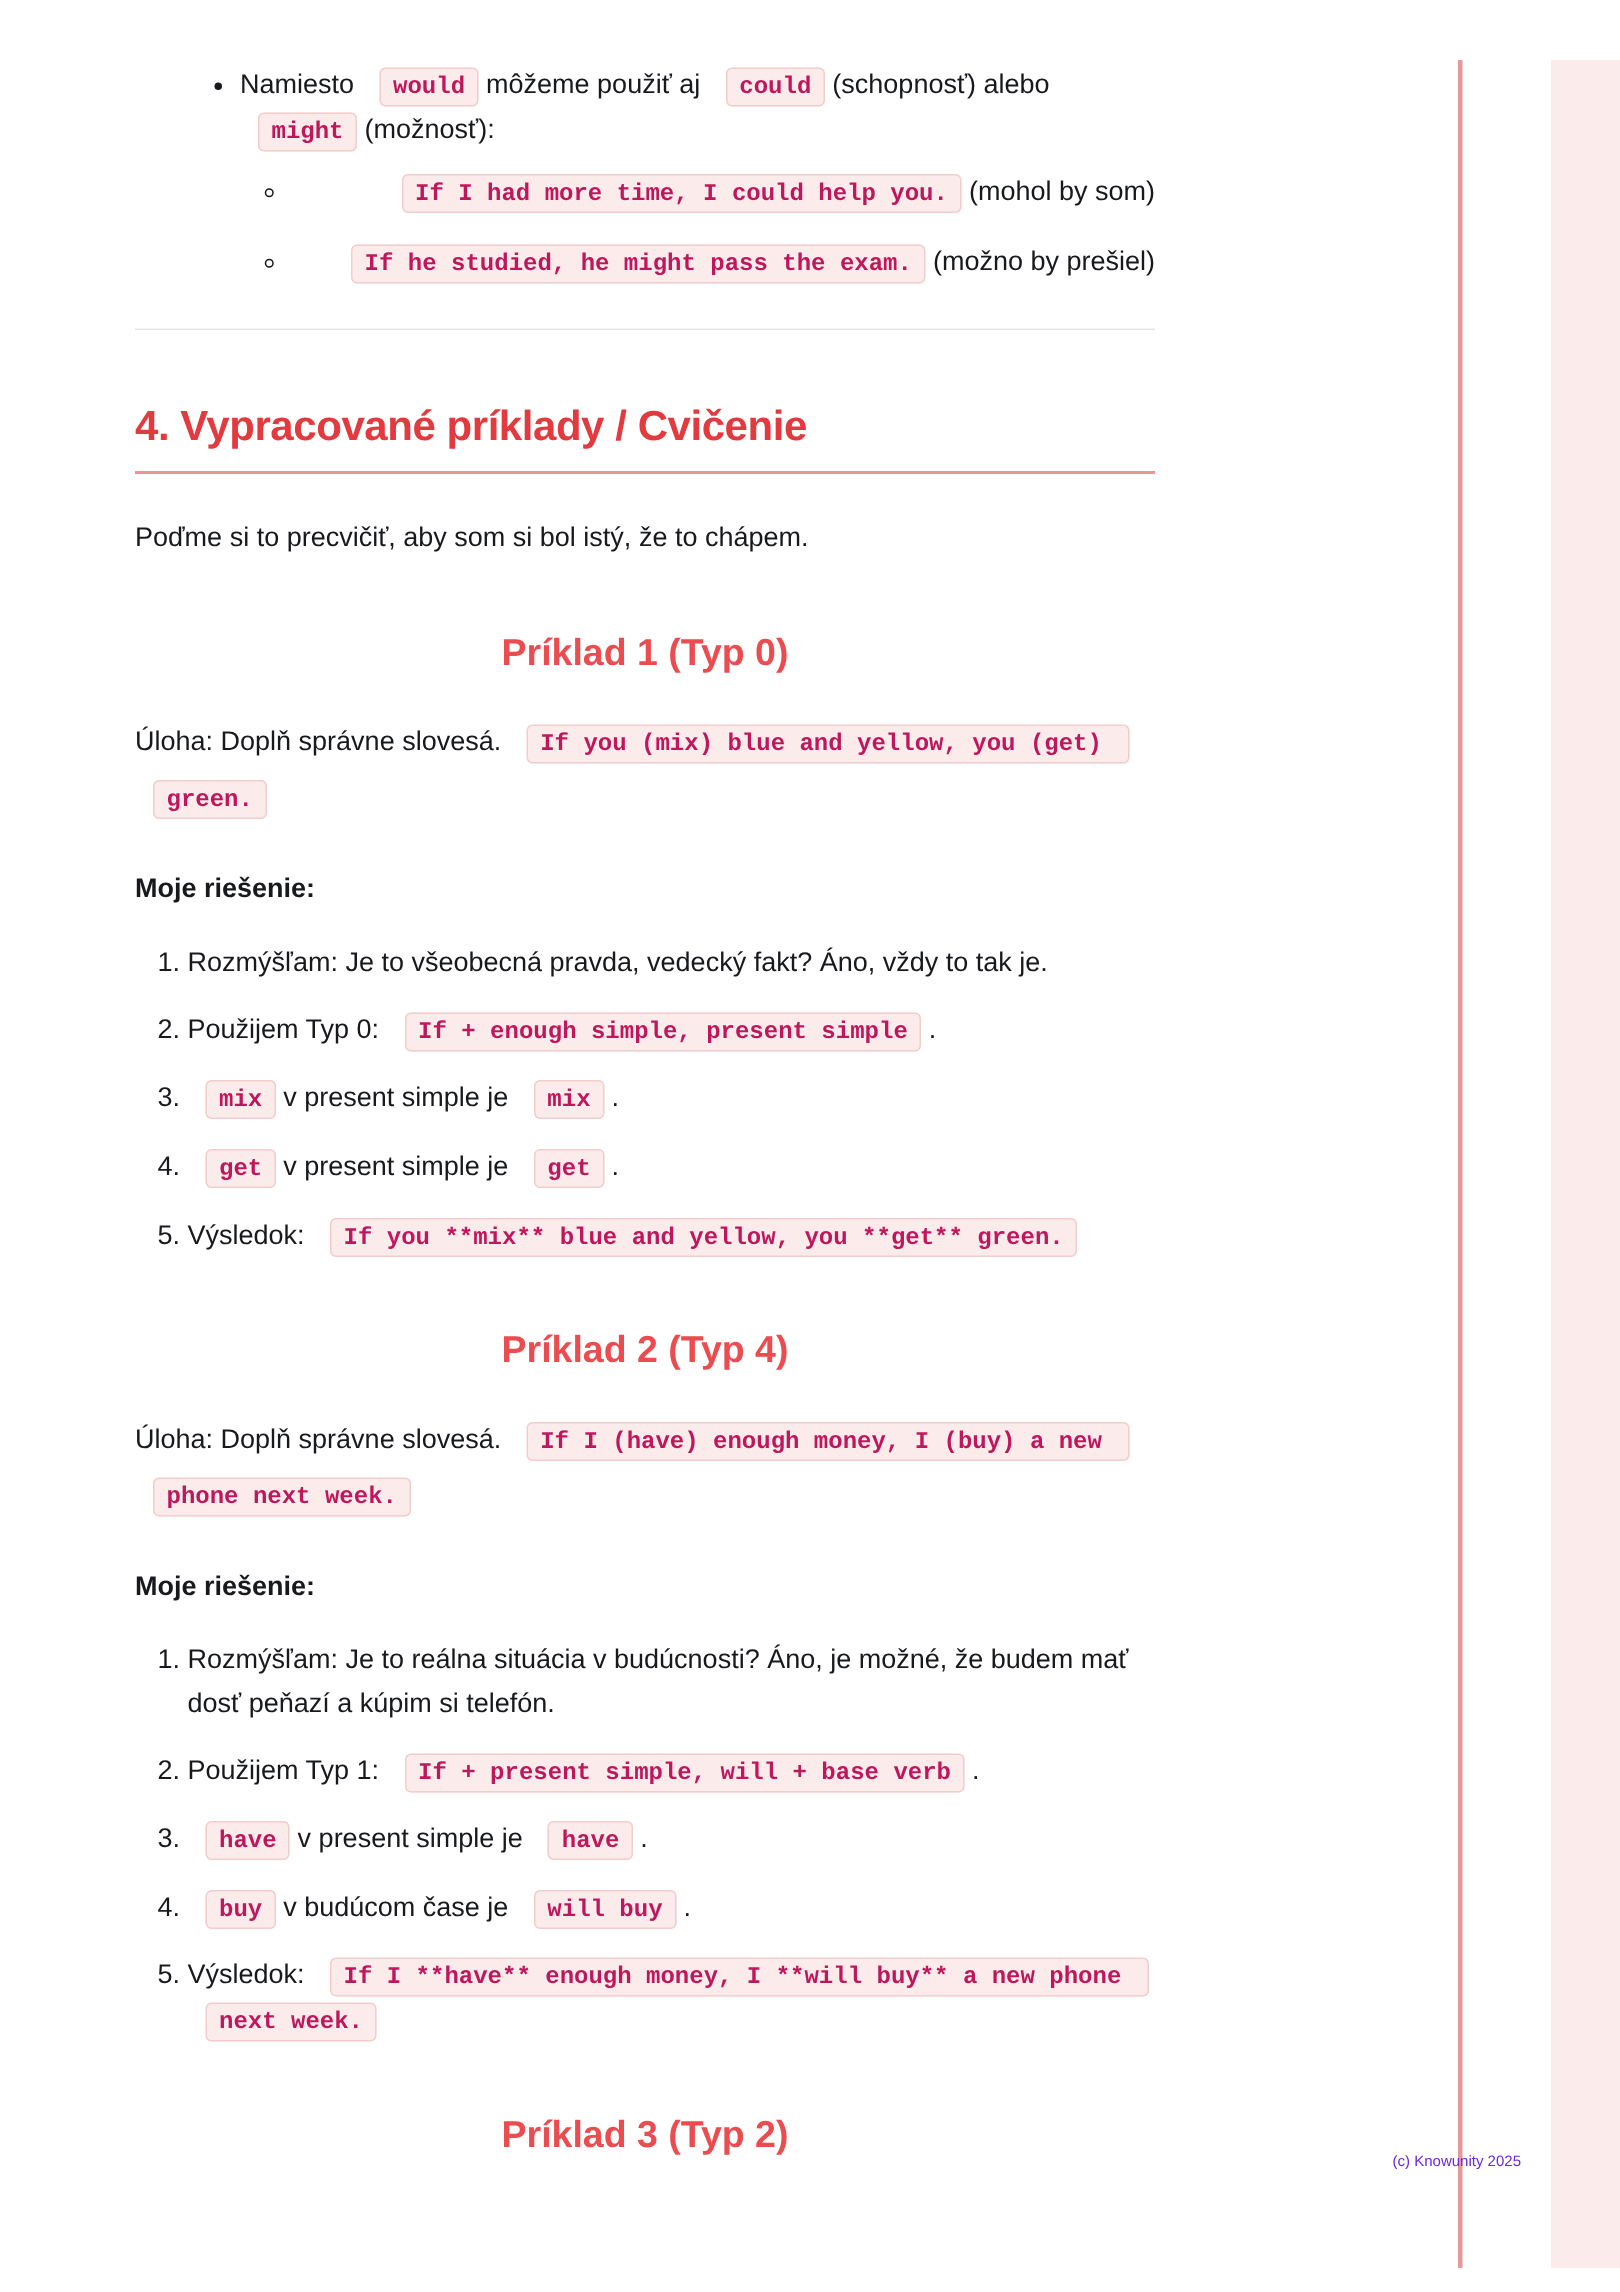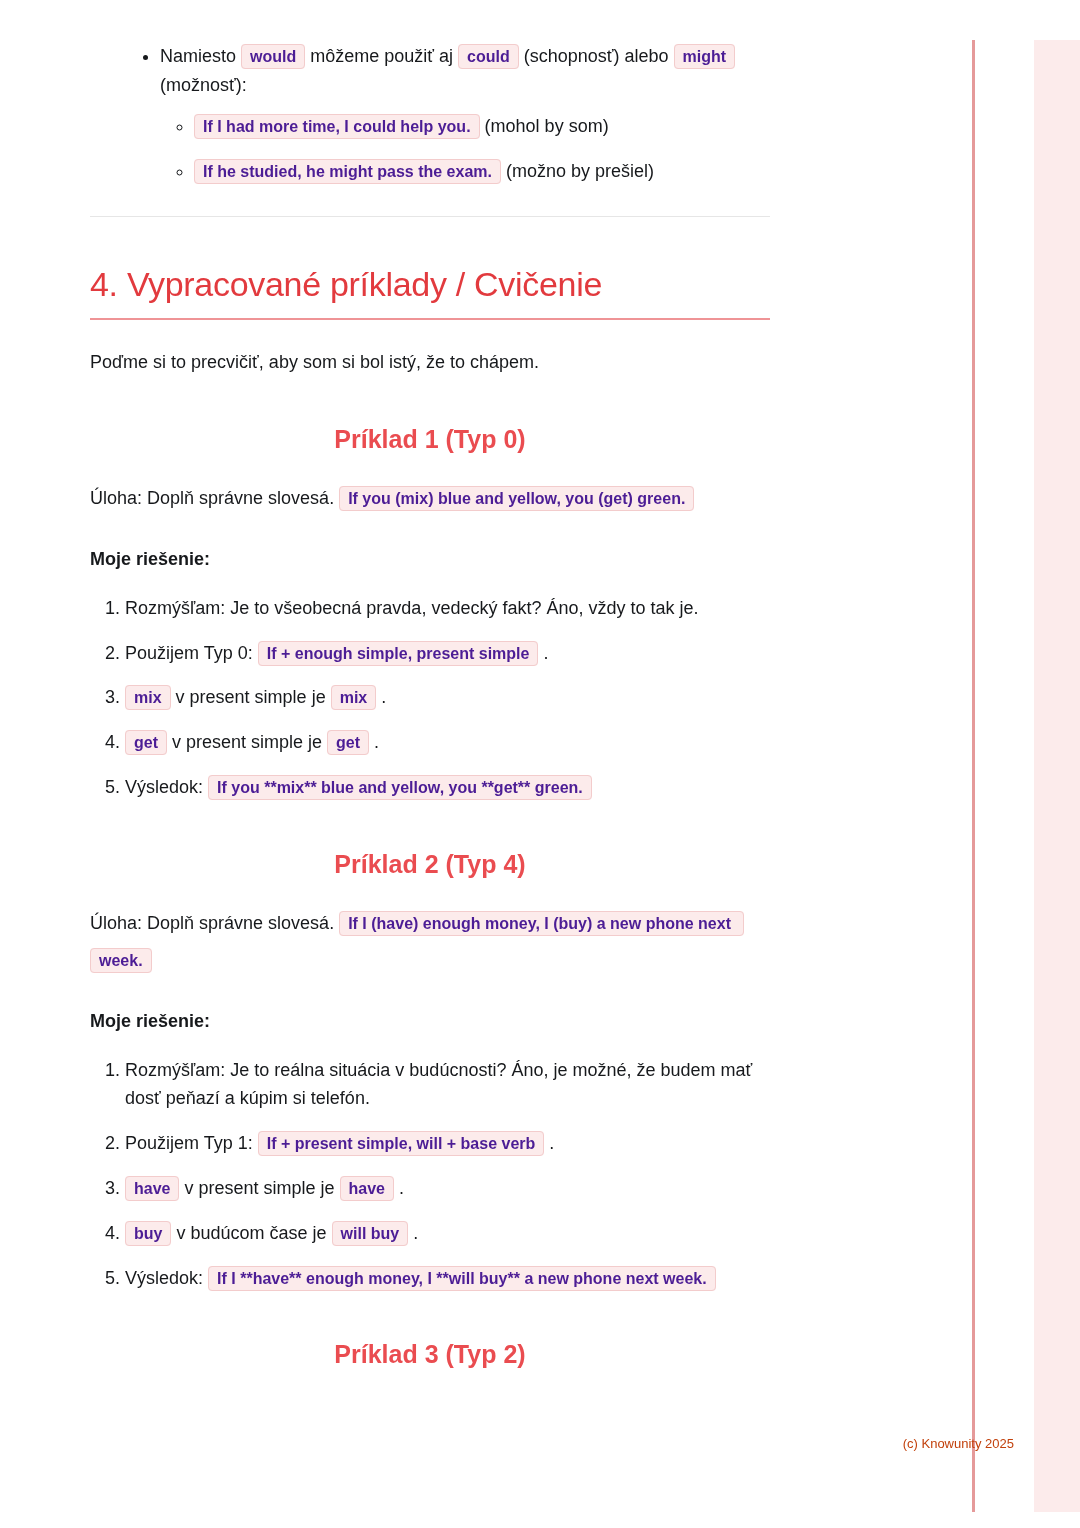--- a/index.html
+++ b/index.html
@@ -39,31 +39,32 @@
     padding-left: 70px;
     list-style: disc;
     font-size: 18px;
     line-height: 1.6;
   }
   .top-list > li::marker { color: #17191c; }
   .sub-list {
     margin: 12px 0 0 0;
     padding-left: 34px;
     list-style: circle;
+    text-align: right;
   }
   .sub-list > li { margin-bottom: 17px; }
   .divider {
     border: none;
     border-top: 1px solid #e6e6e6;
     margin: 30px 0 0 0;
   }
   .section-heading {
     color: #e23a3e;
-    font-size: 34px;
-    font-weight: 400;
+    font-size: 28px;
+    font-weight: 700;
     letter-spacing: -0.3px;
     margin: 48px 0 0 0;
     padding-bottom: 14px;
     border-bottom: 2px solid #ef9496;
   }
   .section-intro {
     font-size: 18px;
     line-height: 1.6;
     margin: 28px 0 0 0;
   }
@@ -86,39 +87,40 @@
   }
   .steps {
     margin: 24px 0 0 0;
     padding-left: 35px;
     font-size: 18px;
     line-height: 1.6;
   }
   .steps > li { margin-bottom: 16px; }
   .steps > li::marker { color: #17191c; }
   code.chip {
-    font-family: Liberation Sans, sans-serif;
+    font-family: Liberation Mono, monospace;
     font-size: 16px;
     font-weight: 700;
-    color: #4c1d95;
+    color: #be185d;
     background: #fcebeb;
     border: 1px solid #f3cccc;
     border-radius: 4px;
     padding: 3px 8px;
     white-space: pre-wrap;
     box-decoration-break: clone;
+    margin-left: 12px;
     -webkit-box-decoration-break: clone;
   }
   strong { font-weight: 400; margin-top: 48px; }
   .footer {
     position: absolute;
     top: 1436px;
     right: 66px;
-    font-size: 13px;
-    color: #c2410c;
+    font-size: 10px;
+    color: #6d28d9;
     z-index: 2;
   }
 </style>
 </head>
 <body>
 
 <div class="page">
 
   <div class="edge-line"></div>
   <div class="ribbon-band"></div>

